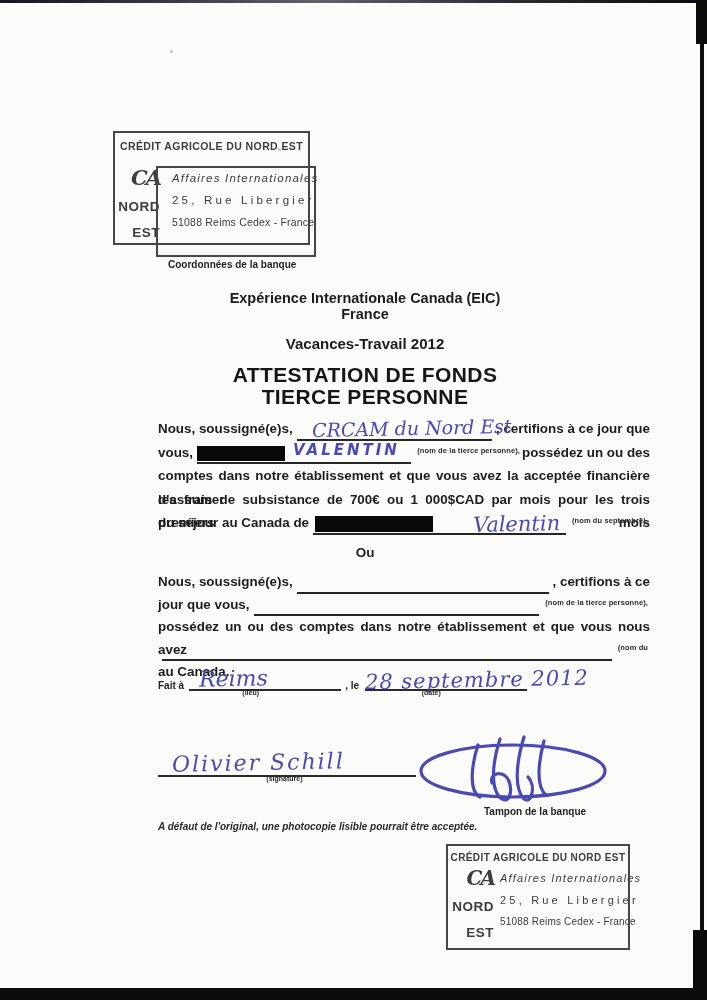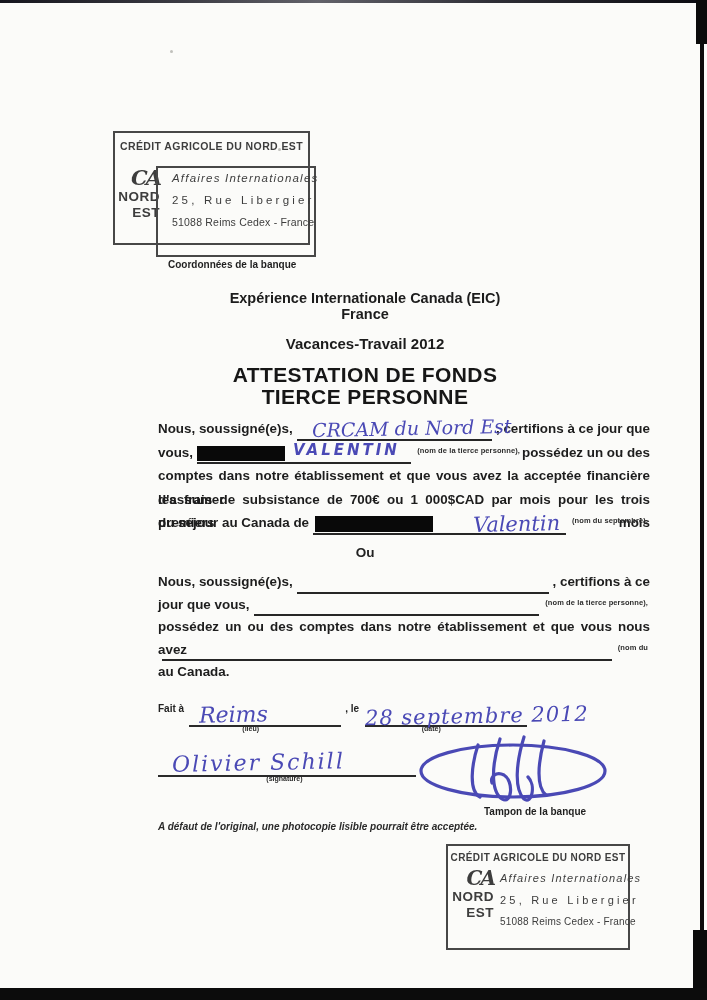--- a/index.html
+++ b/index.html
@@ -15,21 +15,21 @@
   .scan-right-bot{left:693px;top:930px;width:14px;height:70px;background:#0b0b0b;}
   .scan-bottom{left:0;top:988px;width:707px;height:12px;background:#0c0c0c;}
   .speck{width:3px;height:3px;background:#9a9a92;border-radius:50%;opacity:.6;}
 
   
   .stamp{color:#3d3d3d;}
   .stamp-box{border:2px solid #474747;position:absolute;}
   .stamp-title{font-size:10.5px;font-weight:700;letter-spacing:.4px;white-space:nowrap;text-align:center;}
   .logo-col{position:absolute;text-align:right;line-height:1;}
   .logo-ca{font-family:"DejaVu Serif",serif;font-style:italic;font-weight:900;font-size:21px;letter-spacing:-2px;}
-  .logo-word{font-weight:900;font-size:13.5px;letter-spacing:.5px;margin-top:2px;}
+  .logo-word{font-weight:900;font-size:13.5px;letter-spacing:.5px;margin-top:12px;}
   .addr{position:absolute;white-space:nowrap;}
   .addr-1{font-style:italic;font-size:11.5px;letter-spacing:1.2px;}
   .addr-2{font-size:11.5px;letter-spacing:3.2px;}
   .addr-3{font-size:10.5px;letter-spacing:.2px;}
 
   
   .small-label{font-size:10px;font-weight:700;color:#1f1f1f;}
   .center-wrap{left:30px;width:670px;text-align:center;white-space:nowrap;}
   .hdr{font-size:14.5px;font-weight:700;color:#1c1c1c;}
   .big-title{font-size:21px;font-weight:700;letter-spacing:.4px;color:#161616;}
@@ -40,21 +40,21 @@
   .cap{font-size:7.5px;font-weight:700;color:#2c2c2c;letter-spacing:.1px;padding:0 2px 2px 2px;}
   .redact{position:absolute;background:#090909;}
 
   
   .hw{font-family:"DejaVu Serif",serif;font-style:italic;color:#4a49b5;white-space:nowrap;
       transform:rotate(-1.2deg);font-weight:500;}
   .hw-caps{font-family:"DejaVu Sans",sans-serif;font-style:italic;color:#4a49b5;
            letter-spacing:3px;white-space:nowrap;font-weight:700;}
 
   
-  .fait-row{left:158px;top:703px;width:462px;display:flex;align-items:flex-start;height:26px;}
+  .fait-row{left:158px;top:665px;width:462px;display:flex;align-items:flex-end;height:26px;}
   .fait-label{font-size:10px;font-weight:700;}
   .u-blank{position:relative;height:22px;border-bottom:2px solid #2a2a2a;}
   .under-cap{position:absolute;top:100%;left:35%;font-size:7px;font-weight:700;color:#2c2c2c;}
   .footnote{font-size:10px;font-weight:700;font-style:italic;color:#2a2a2a;white-space:nowrap;}
 </style>
 </head>
 <body>
 
 <div class="abs scan-top"></div>
 <div class="abs scan-right"></div>

